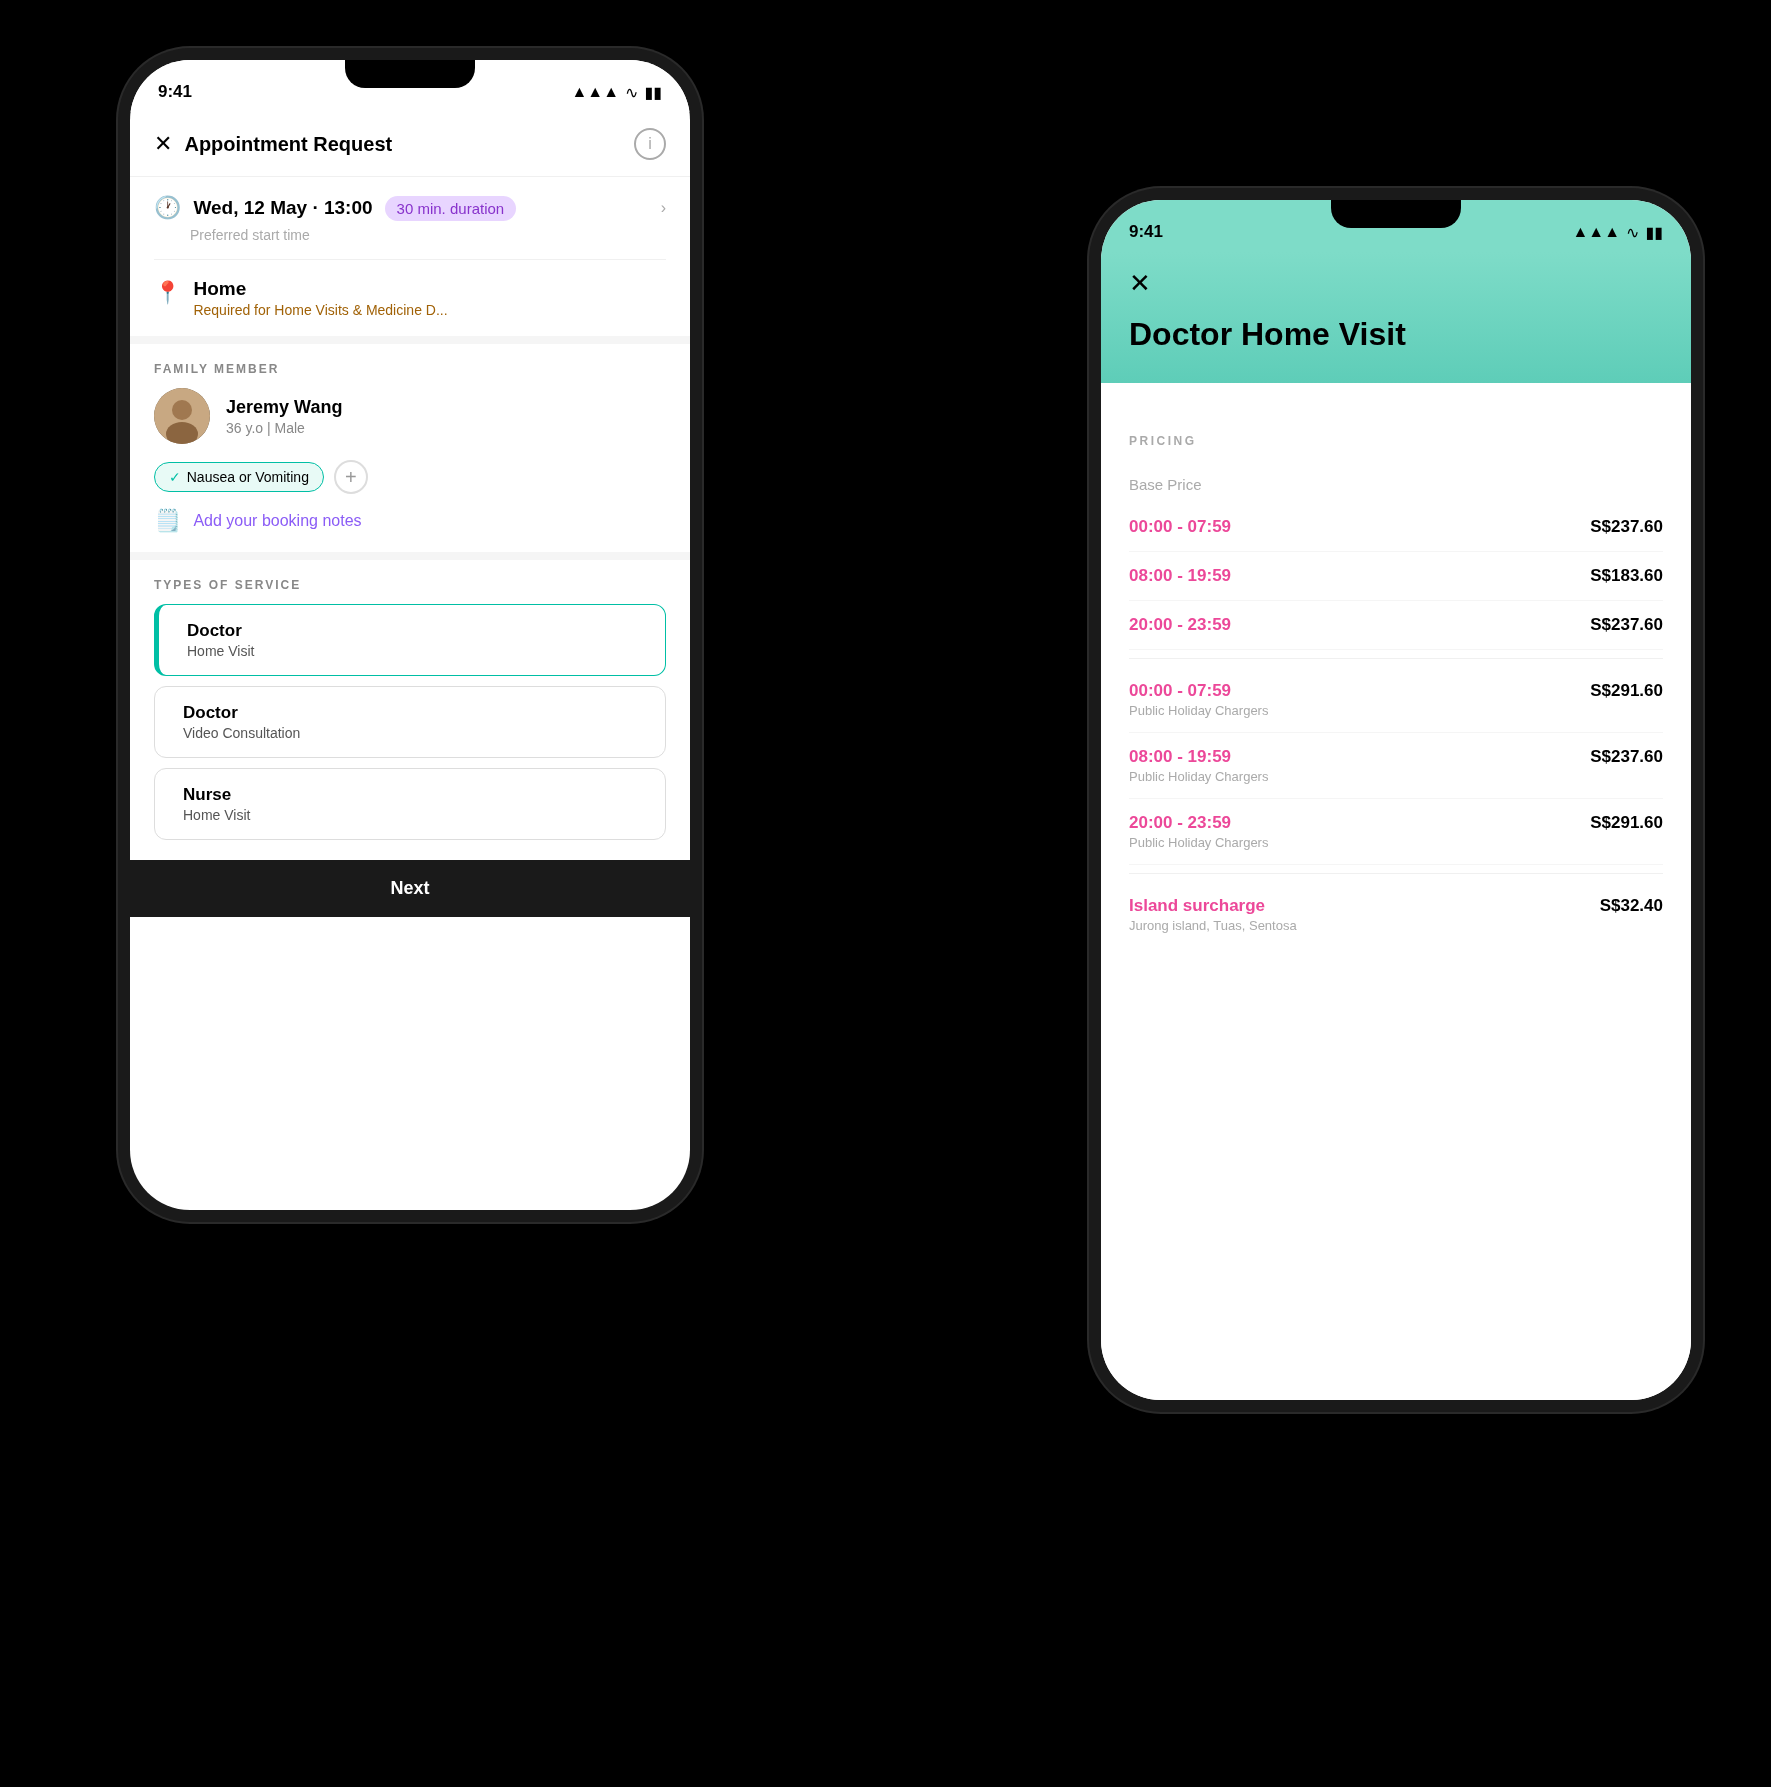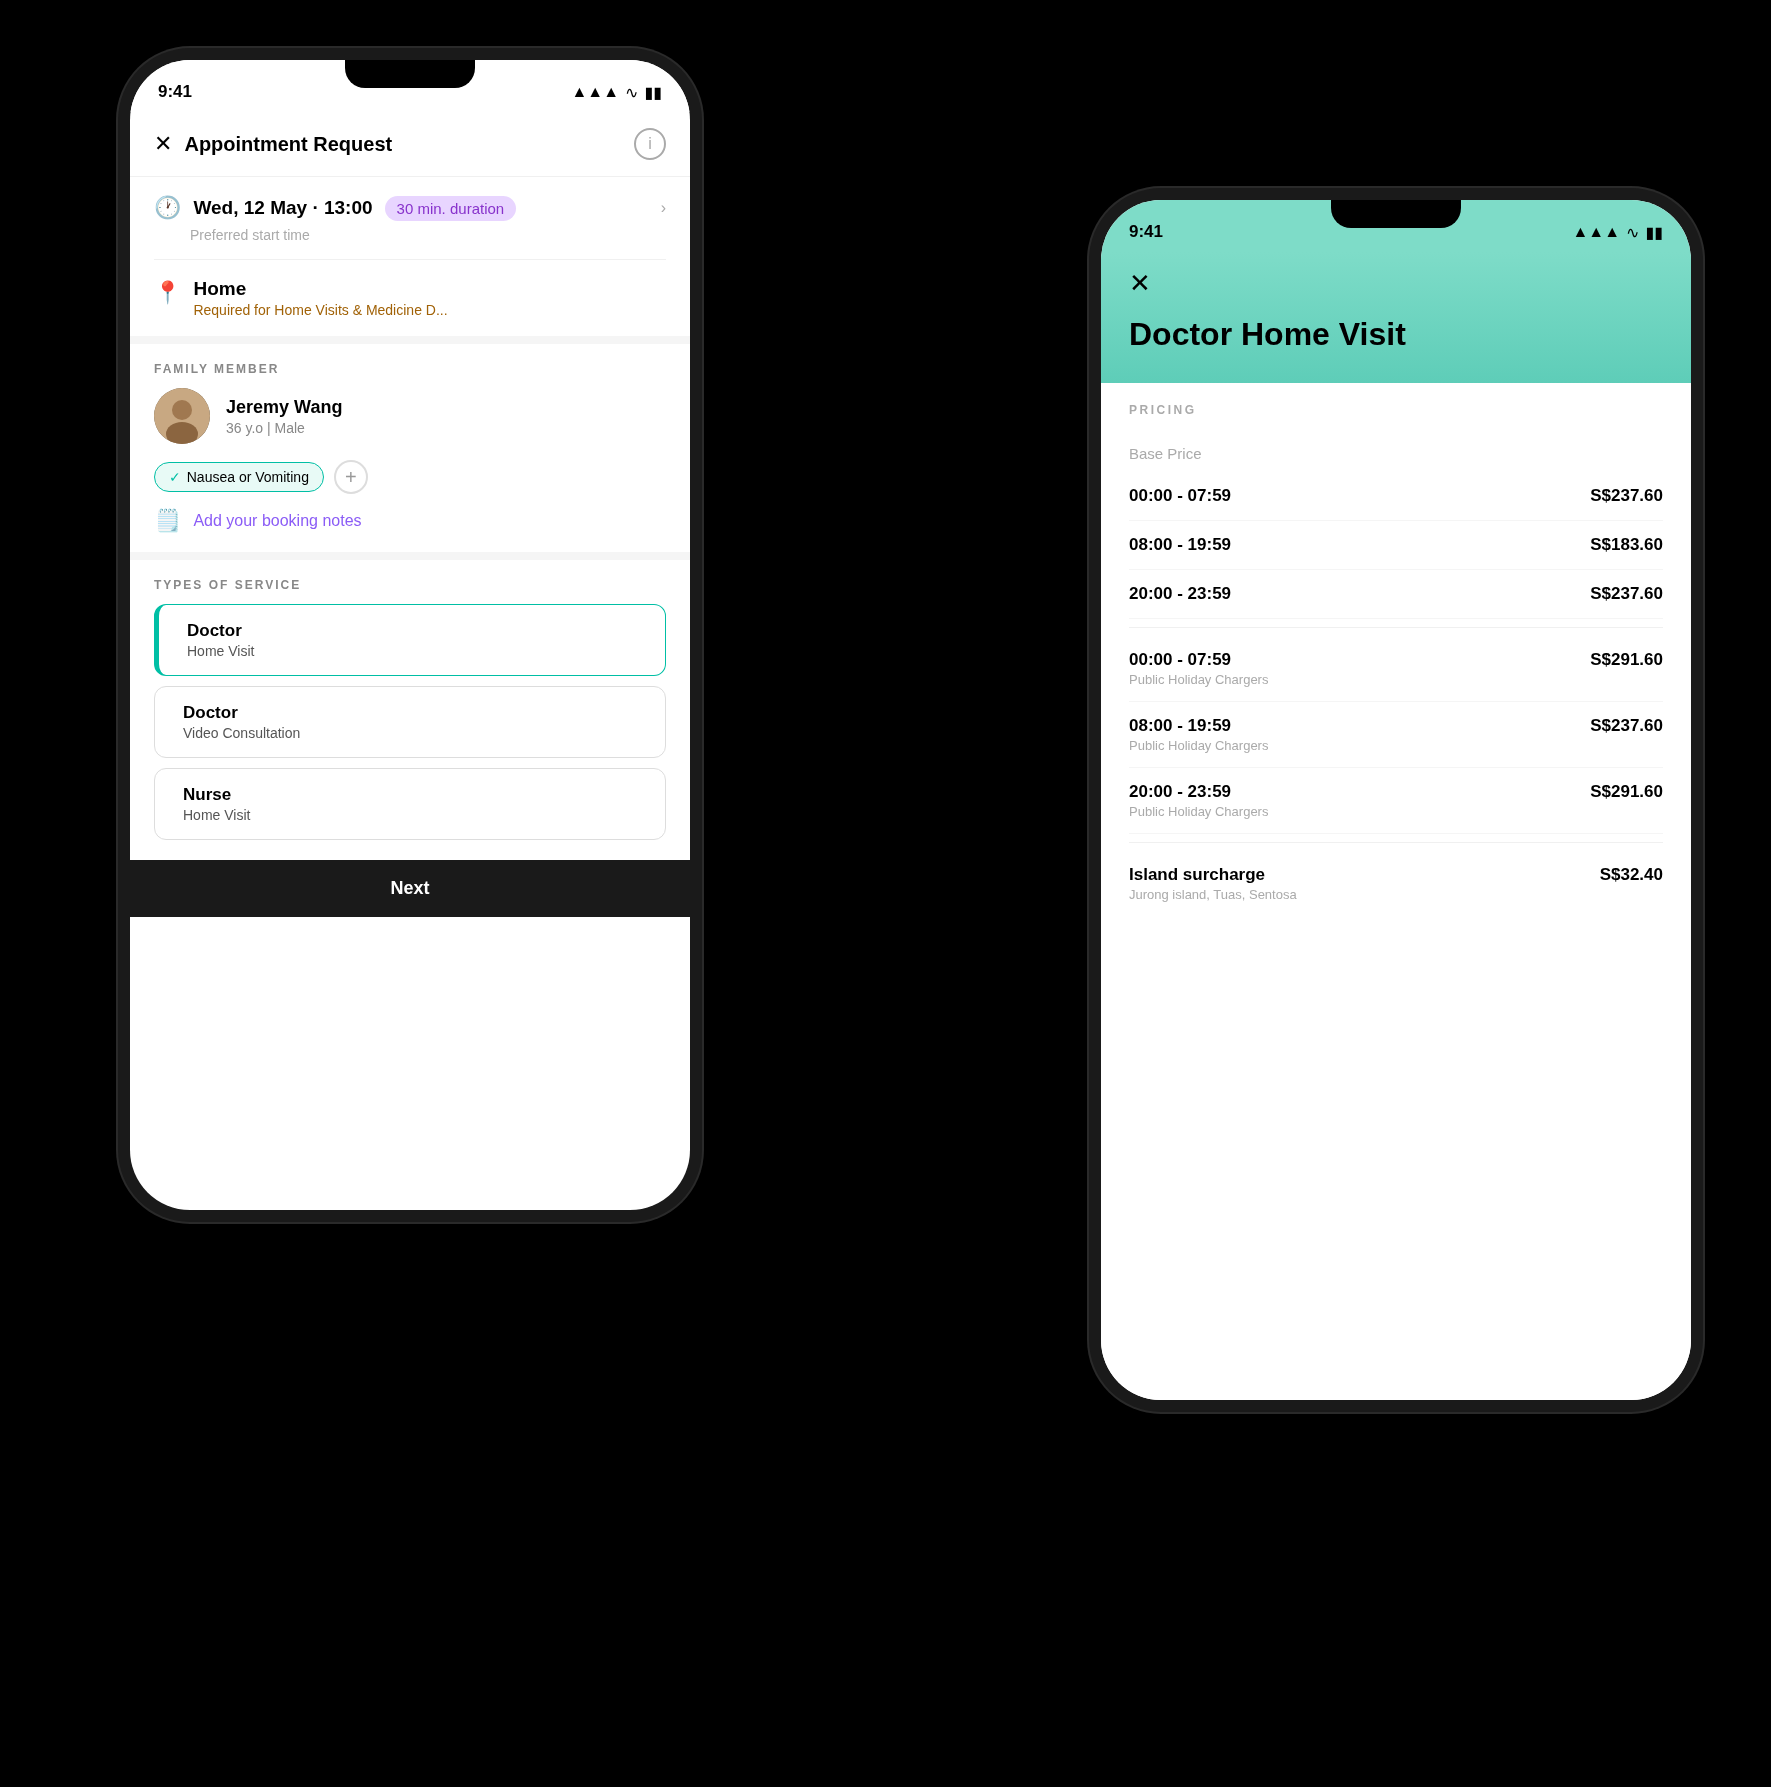--- a/index.html
+++ b/index.html
@@ -396,20 +396,21 @@
       background: #fff;
     }
 
     .pricing-section-label {
       font-size: 12px;
       font-weight: 700;
       letter-spacing: 2.5px;
       color: #aaa;
       padding: 20px 0 12px;
       text-transform: uppercase;
+      margin-top: 31px;
     }
 
     .pricing-sub-label {
       font-size: 15px;
       color: #aaa;
       padding: 16px 0 10px;
     }
 
     .pricing-row {
       display: flex;
@@ -419,21 +420,21 @@
       border-bottom: 1px solid #f5f5f5;
     }
 
     .pricing-row:last-child {
       border-bottom: none;
     }
 
     .pricing-time {
       font-size: 17px;
       font-weight: 700;
-      color: #000000;
+      color: #ec4899;
     }
 
     .pricing-time-sub {
       font-size: 13px;
       color: #aaa;
       margin-top: 2px;
     }
 
     .pricing-amount {
       font-size: 17px;

